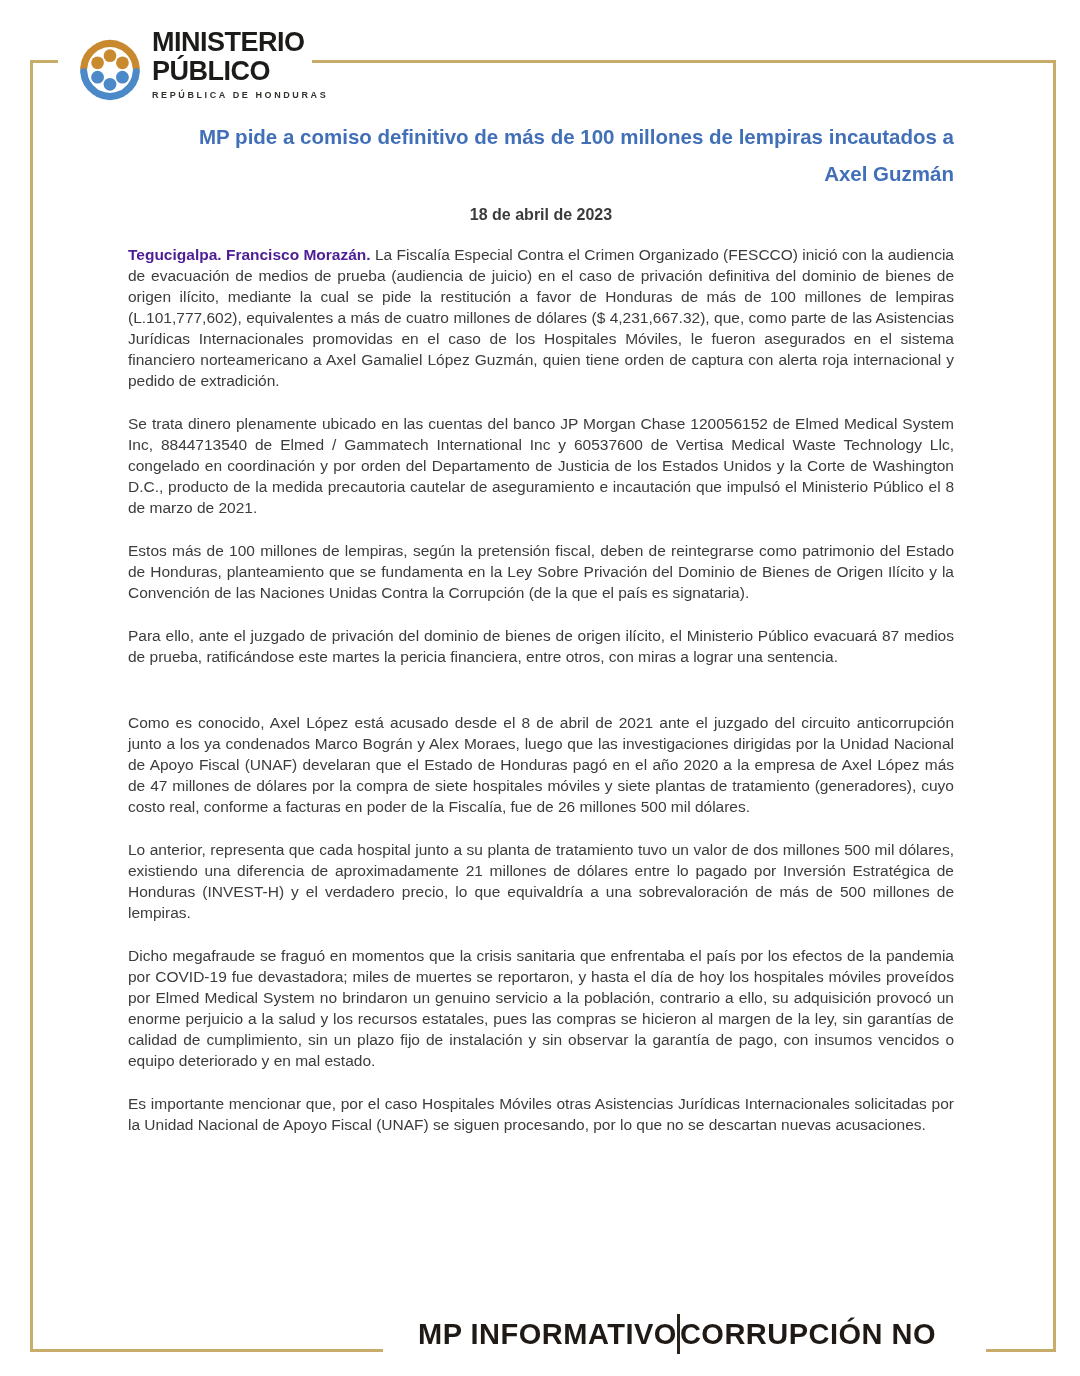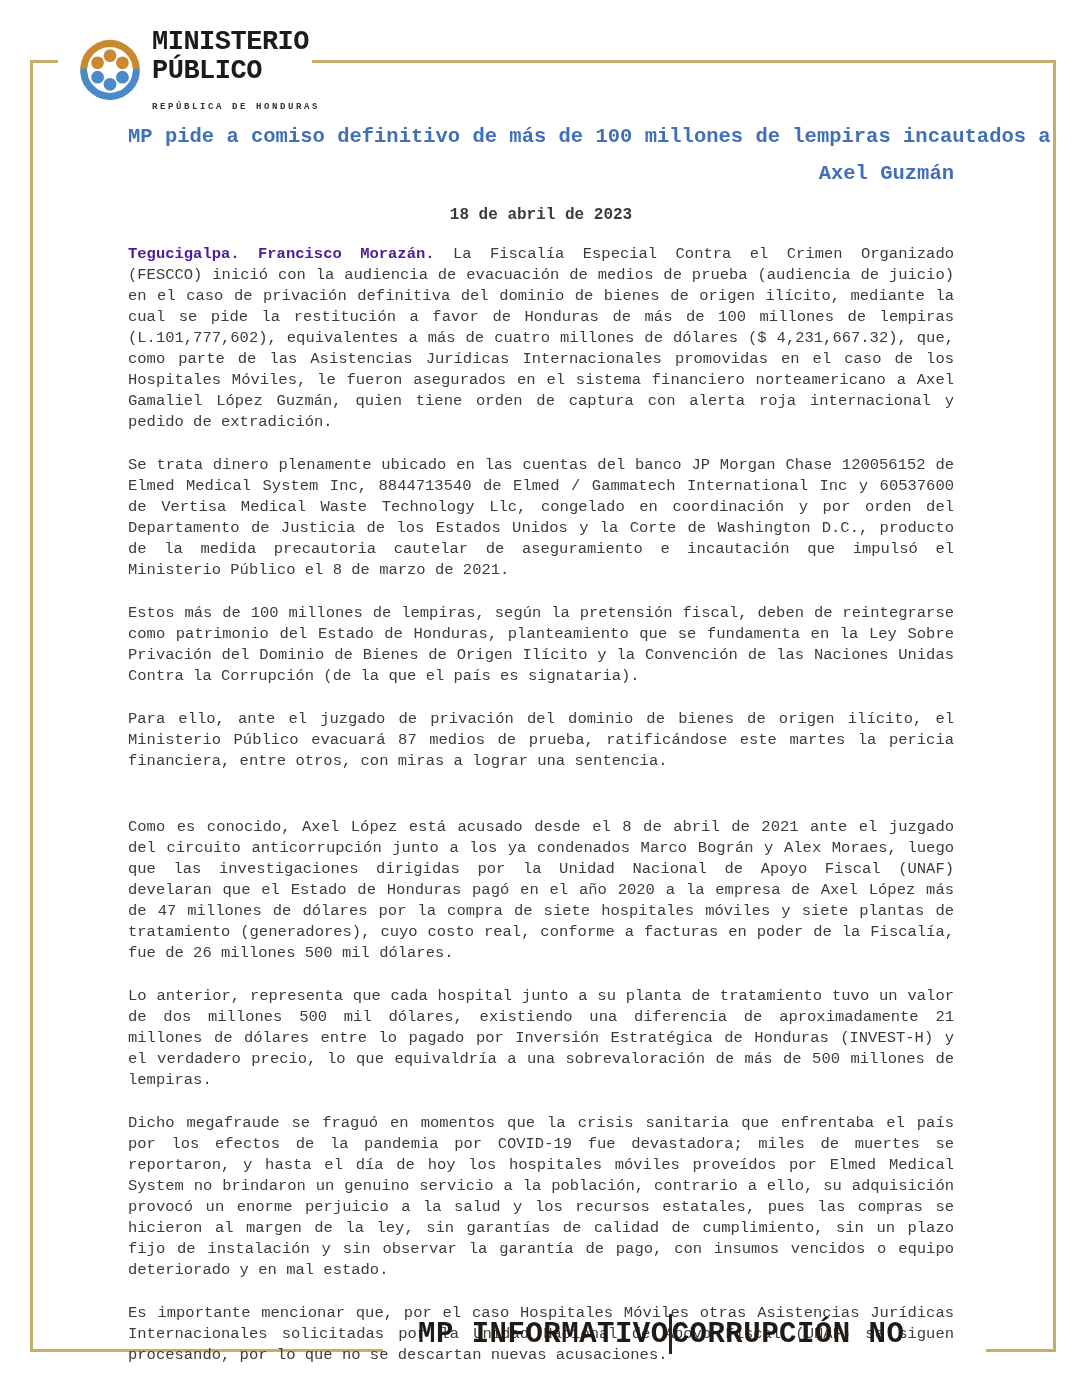--- a/index.html
+++ b/index.html
@@ -1,38 +1,38 @@
 <!DOCTYPE html>
 <html lang="es"><head>
 <meta charset="utf-8">
 <style>
   html,body{margin:0;padding:0;background:#ffffff;}
   .page{
     position:relative;
     width:1080px;
     height:1376px;
     background:#ffffff;
-    font-family:Liberation Mono, monospace;
+    font-family:Liberation Sans, sans-serif;
     overflow:hidden;
   }
   
   .frame{position:absolute;background:#C7AC6A;}
   .fr-top-stub{left:30px;top:60px;width:28px;height:3px;}
   .fr-top-main{left:312px;top:60px;width:744px;height:3px;}
   .fr-left{left:30px;top:60px;width:3px;height:1292px;}
   .fr-right{left:1053px;top:60px;width:3px;height:1292px;}
   .fr-bottom-left{left:30px;top:1349px;width:353px;height:3px;}
   .fr-bottom-right{left:986px;top:1349px;width:70px;height:3px;}
 
   
   .letterhead{position:absolute;left:0;top:0;width:1080px;height:118px;}
   .emblem{position:absolute;left:70px;top:26px;}
   .org-text{position:absolute;left:152px;top:28px;}
   .org-name{font-size:27px;font-weight:700;color:#1c1b19;line-height:29px;letter-spacing:-0.5px;}
-  .org-subtitle{margin-top:16px;font-size:9px;font-weight:700;letter-spacing:2.6px;color:#35322e;white-space:nowrap;}
+  .org-subtitle{margin-top:4px;font-size:9px;font-weight:700;letter-spacing:2.6px;color:#35322e;white-space:nowrap;}
 
   
   .content{position:absolute;left:128px;top:118px;width:826px;}
   .title{margin:0;font-size:20.5px;line-height:37px;font-weight:700;color:#4170B8;text-align:right;}
   .title .tline{display:block;white-space:nowrap;}
   .date{margin-top:14px;text-align:center;font-size:16px;font-weight:700;color:#3b3b3b;}
   .body-text{margin-top:20px;}
   .body-text p{
     margin:0 0 22px 0;
     font-size:15.5px;

